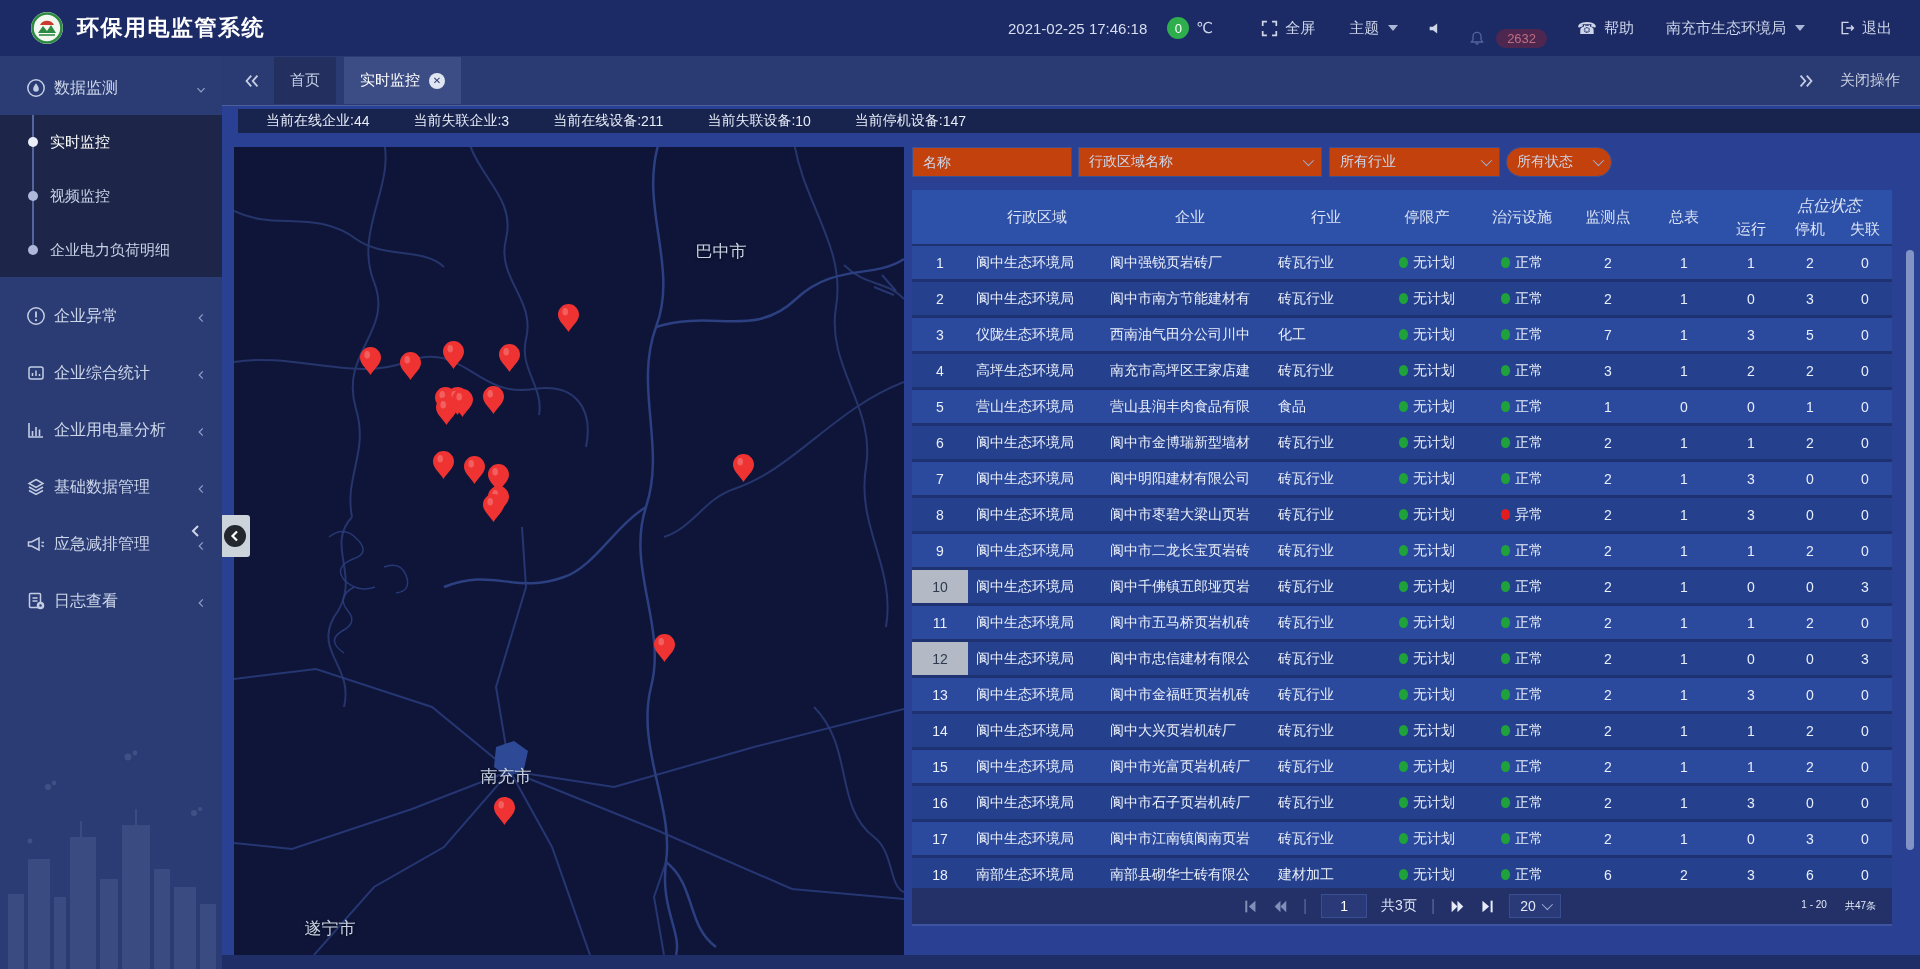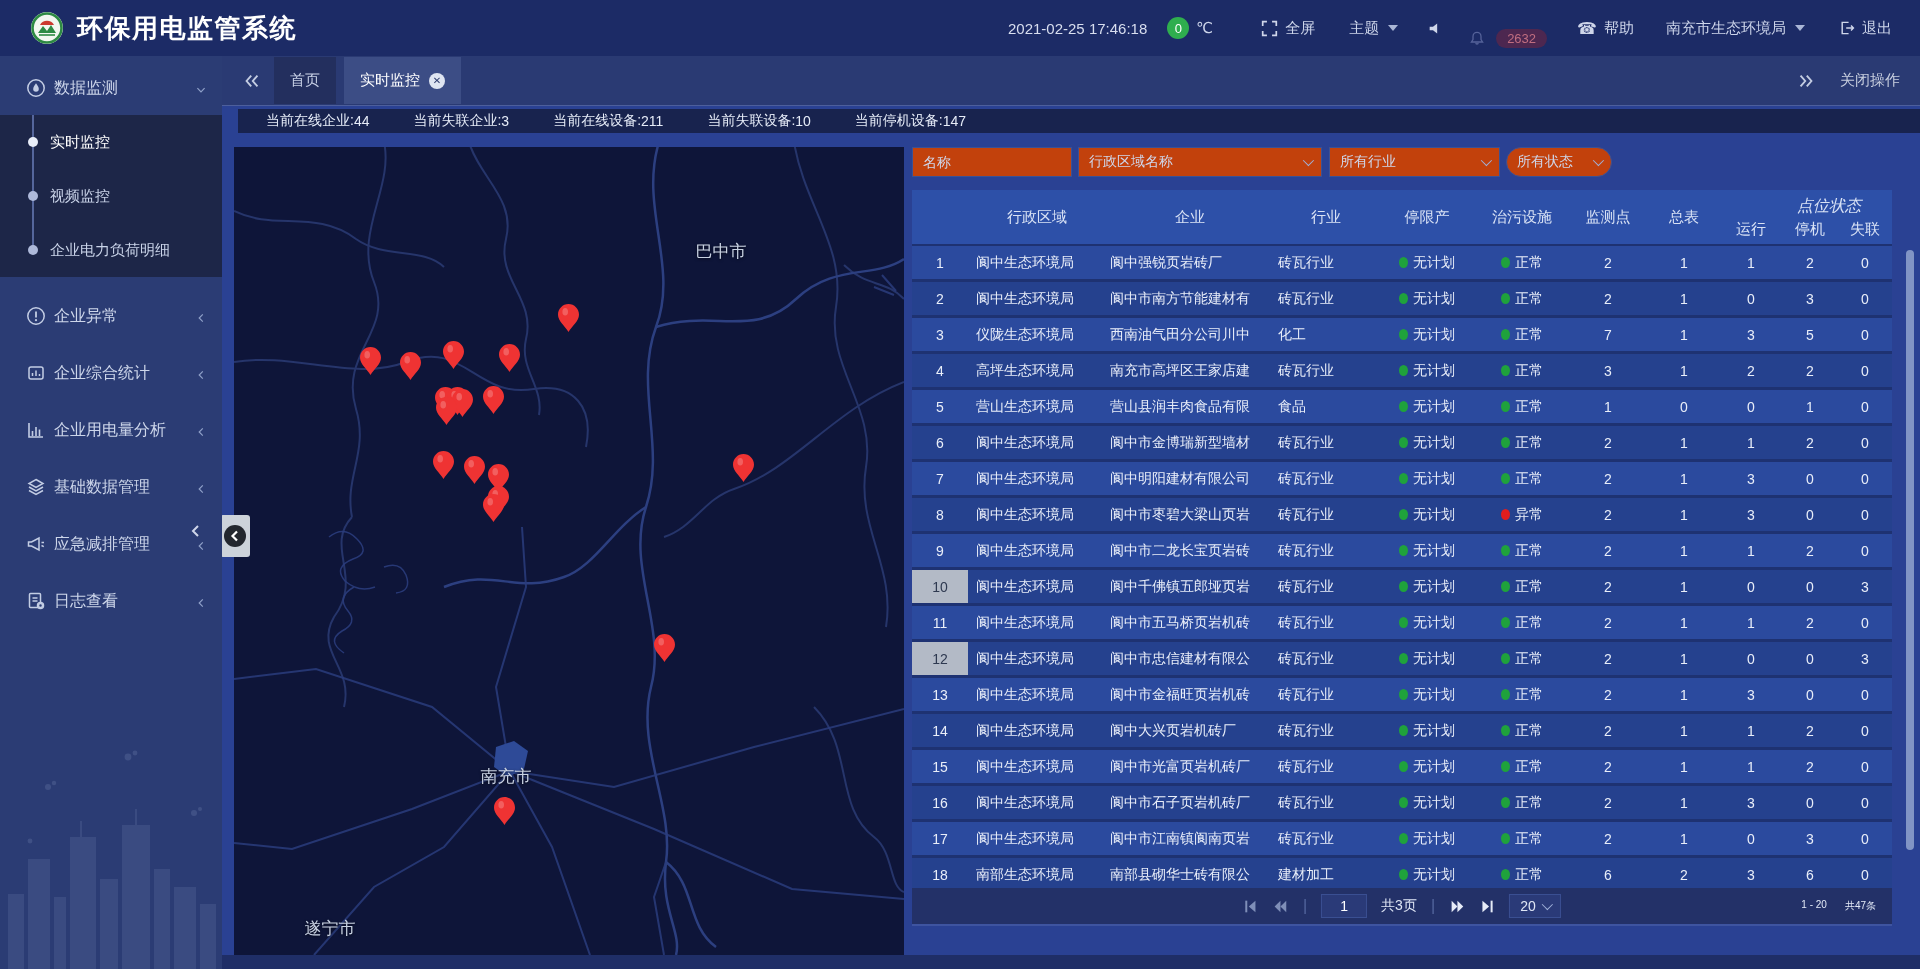--- a/index.html
+++ b/index.html
@@ -5,21 +5,21 @@
   * { box-sizing: border-box; margin:0; padding:0; }
   html,body { width:1920px; height:969px; overflow:hidden; }
   body {
     font-family:"Liberation Sans","DejaVu Sans",sans-serif;
     background:#2a4193; position:relative; color:#e8edf8;
   }
   
   .topbar{position:absolute;top:0;left:0;width:1920px;height:56px;background:#1c2b66;display:flex;align-items:center;z-index:10;}
   .brand{display:flex;align-items:center;gap:13px;padding-left:30px;}
   .logo{width:34px;height:34px;flex:0 0 auto;}
-  .app-title{color:#ffffff;font-size:26px;font-weight:bold;letter-spacing:1.5px;}
+  .app-title{color:#ffffff;font-size:22px;font-weight:bold;letter-spacing:1.5px;}
   .topbar-right{margin-left:auto;display:flex;align-items:center;padding-right:28px;color:#cdd5ea;font-size:15px;}
   .tb{display:flex;align-items:center;gap:7px;white-space:nowrap;}
   .tb.click{cursor:pointer;}
   .datetime{margin-left:0;color:#d8deef;}
   .temp{margin-left:20px;}
   .temp-badge{width:22px;height:22px;border-radius:50%;background:#2fae4e;color:#fff;display:flex;align-items:center;justify-content:center;font-size:13px;}
   .ml48{margin-left:48px;} .ml34{margin-left:34px;} .ml30{margin-left:30px;} .ml26{margin-left:26px;margin-top:20px;} .ml32{margin-left:32px;}
   .caret{display:inline-block;width:0;height:0;border-left:5px solid transparent;border-right:5px solid transparent;border-top:6px solid #aab6d6;margin-left:2px;}
   .notif-badge{background:#4d2750;color:#c06e80;border-radius:10px;padding:2px 11px;font-size:13px;margin-left:4px;}
   .icon16 svg{display:block;}

